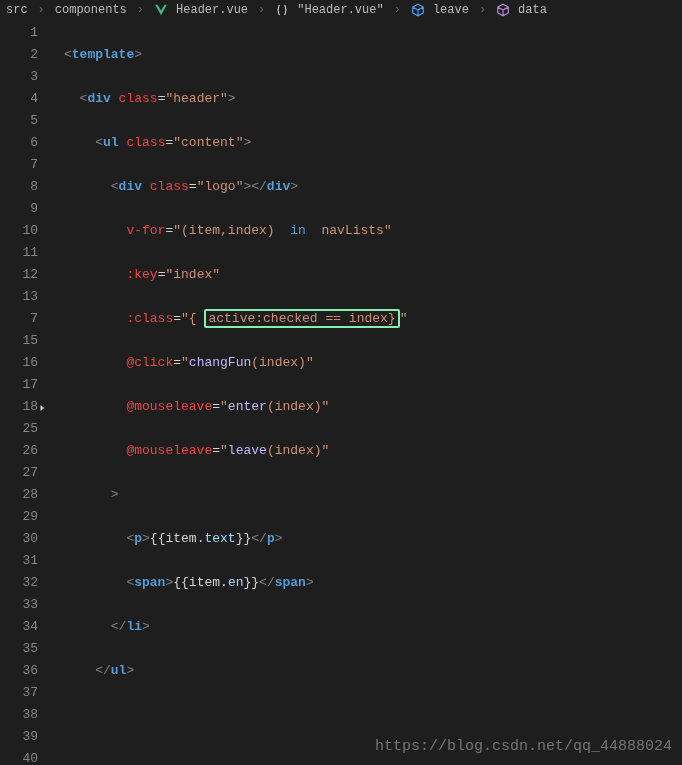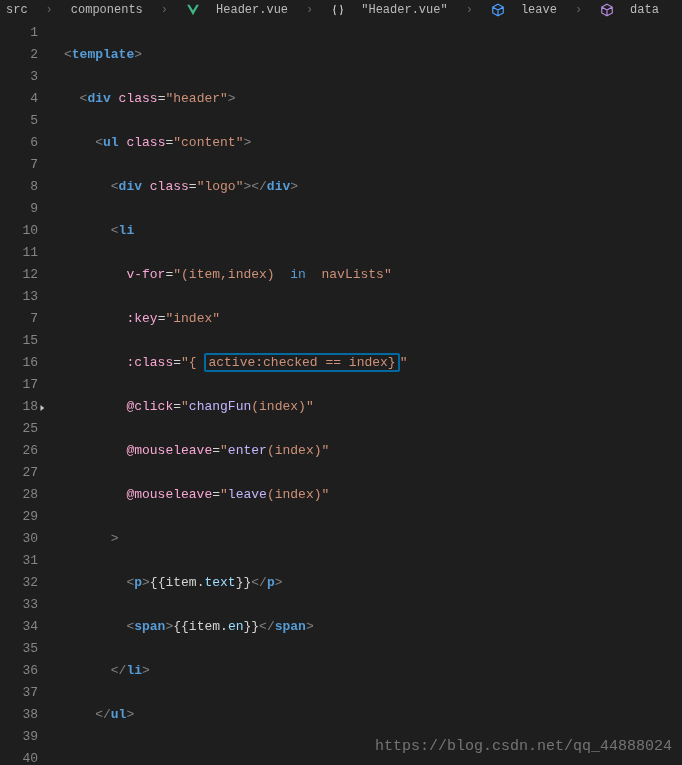--- a/index.html
+++ b/index.html
@@ -9,21 +9,21 @@
     font-size: 13px;
     color: #d4d4d4;
     width: 682px;
     height: 765px;
     overflow: hidden;
     position: relative;
   }
   .breadcrumb {
     display: flex;
     align-items: center;
-    gap: 16px;
+    gap: 8px;
     padding: 2px 6px;
     height: 20px;
     color: #a0a0a0;
     font-size: 12px;
     background: #1e1e1e;
   }
   .breadcrumb .sep { color: #666; padding: 0 2px; }
   .breadcrumb .icon { display: inline-flex; align-items: center; }
   .breadcrumb .icon svg { width: 14px; height: 14px; }
   .breadcrumb span { white-space: nowrap; }
@@ -59,29 +59,29 @@
     padding-top: 2px;
     line-height: 22px;
     white-space: pre;
     position: relative;
   }
   .line { height: 22px; }
 
   
   .p { color: #808080; }  
   .tag { color: #569cd6; font-weight: bold; }
-  .attr { color: #f9a8d4; }
+  .attr { color: #ef4444; }
   .str { color: #ce9178; }
   .kw { color: #569cd6; }
   .fn { color: #c4b5fd; }
   .prop { color: #9cdcfe; }
   .white { color: #d4d4d4; }
 
   .boxgreen {
-    border: 2px solid #0369a1;
+    border: 2px solid #86efac;
     padding: 0 2px;
     border-radius: 2px;
   }
 
   .watermark {
     position: absolute;
     right: 10px;
     bottom: 10px;
     color: rgba(200,200,200,0.5);
     font-family: Liberation Mono, monospace;
@@ -163,21 +163,20 @@
     <div class="ln">38</div>
     <div class="ln">39</div>
     <div class="ln">40</div>
   </div>
 
   <div class="code">
 <div class="line"><span class="p">&lt;</span><span class="tag">template</span><span class="p">&gt;</span></div>
 <div class="line"><span class="p">  &lt;</span><span class="tag">div</span><span class="attr"> class</span><span class="white">=</span><span class="str">"header"</span><span class="p">&gt;</span></div>
 <div class="line"><span class="p">    &lt;</span><span class="tag">ul</span><span class="attr"> class</span><span class="white">=</span><span class="str">"content"</span><span class="p">&gt;</span></div>
 <div class="line"><span class="p">      &lt;</span><span class="tag">div</span><span class="attr"> class</span><span class="white">=</span><span class="str">"logo"</span><span class="p">&gt;&lt;/</span><span class="tag">div</span><span class="p">&gt;</span></div>
-<div class="line"><span class="p">      &lt;</span><span class="tag">li</span></div>
 <div class="line"><span class="attr">        v-for</span><span class="white">=</span><span class="str">"(item,index) </span><span class="kw"> in </span><span class="str"> navLists"</span></div>
 <div class="line"><span class="attr">        :key</span><span class="white">=</span><span class="str">"index"</span></div>
 <div class="line"><span class="attr">        :class</span><span class="white">=</span><span class="str">"{ </span><span class="boxgreen"><span class="str">active:checked == index}</span></span><span class="str">"</span></div>
 <div class="line"><span class="attr">        @click</span><span class="white">=</span><span class="str">"</span><span class="fn">changFun</span><span class="str">(index)</span><span class="str">"</span></div>
 <div class="line"><span class="attr">        @mouseleave</span><span class="white">=</span><span class="str">"</span><span class="fn">enter</span><span class="str">(index)</span><span class="str">"</span></div>
 <div class="line"><span class="attr">        @mouseleave</span><span class="white">=</span><span class="str">"</span><span class="fn">leave</span><span class="str">(index)</span><span class="str">"</span></div>
 <div class="line"><span class="p">      &gt;</span></div>
 <div class="line"><span class="p">        &lt;</span><span class="tag">p</span><span class="p">&gt;</span><span class="white">{{</span><span class="white">item.</span><span class="prop">text</span><span class="white">}}</span><span class="p">&lt;/</span><span class="tag">p</span><span class="p">&gt;</span></div>
 <div class="line"><span class="p">        &lt;</span><span class="tag">span</span><span class="p">&gt;</span><span class="white">{{</span><span class="white">item.</span><span class="prop">en</span><span class="white">}}</span><span class="p">&lt;/</span><span class="tag">span</span><span class="p">&gt;</span></div>
 <div class="line"><span class="p">      &lt;/</span><span class="tag">li</span><span class="p">&gt;</span></div>

